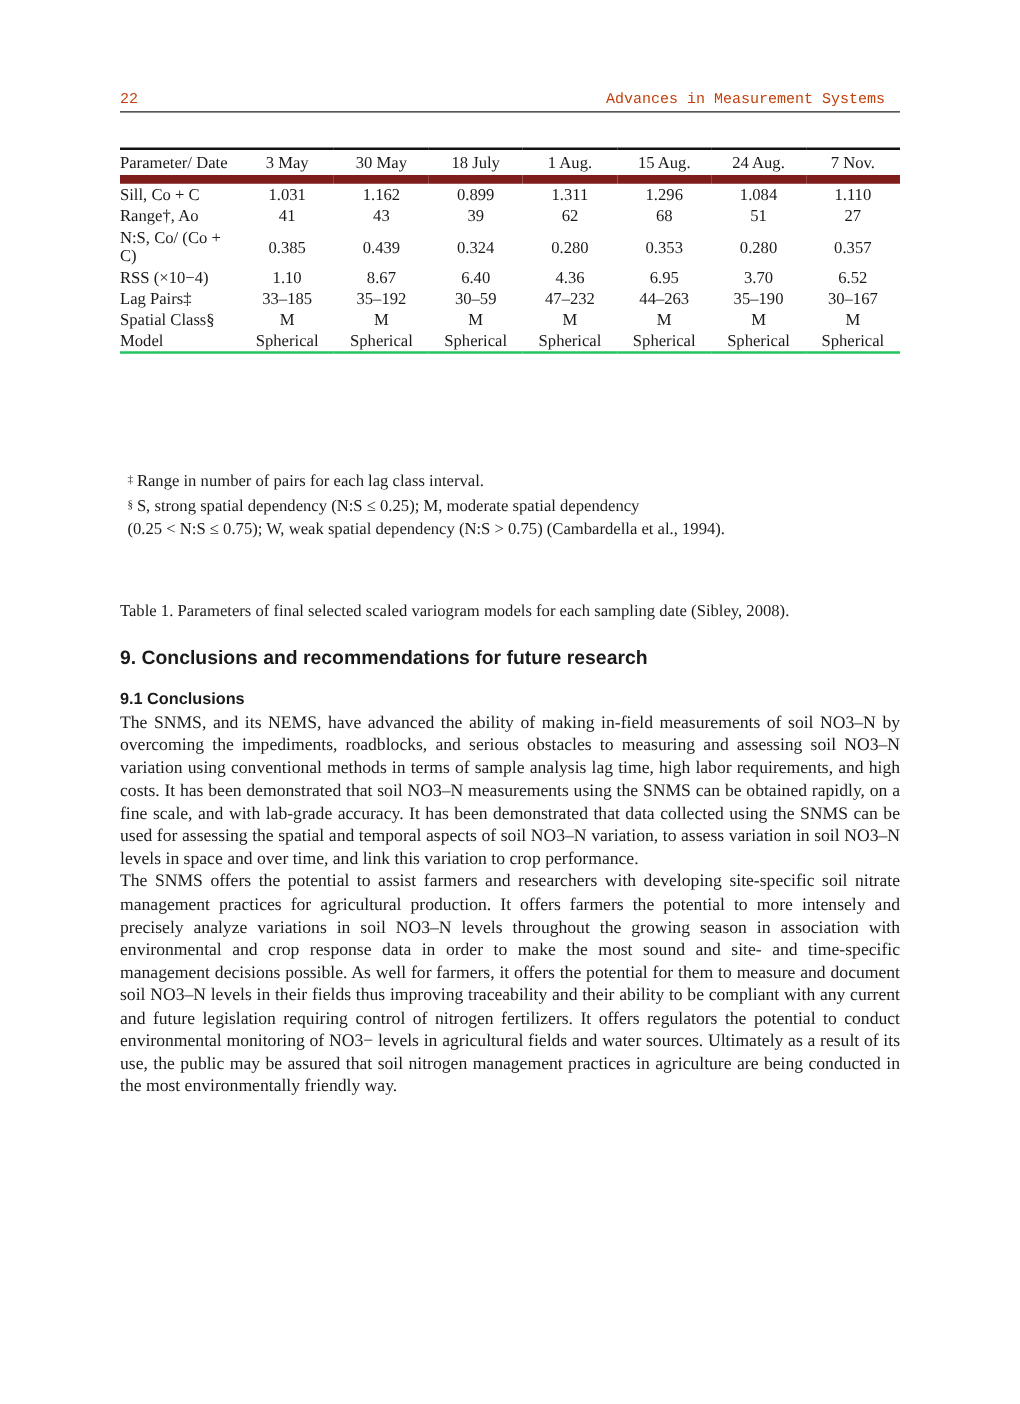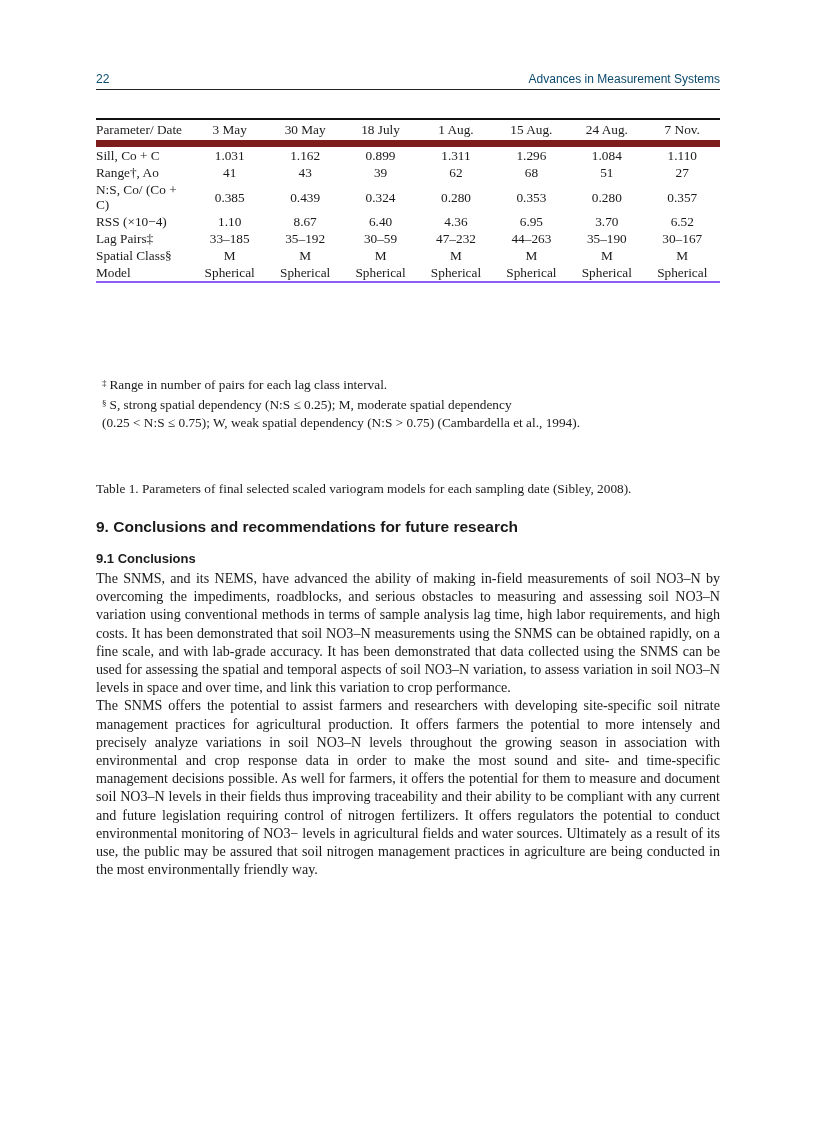--- a/index.html
+++ b/index.html
@@ -1,28 +1,28 @@
 <!DOCTYPE html>
 <html><head>
 <meta charset="utf-8">
 <style>
   html, body { margin: 0; padding: 0; background: #ffffff; }
   body { width: 816px; height: 1123px; position: relative; overflow: hidden; color: #1a1a1a; }
   .page { position: absolute; left: 96px; top: 0; width: 624px; }
   .running-head { position: absolute; top: 72px; left: 0; width: 624px; height: 17px;
-    font-family: Liberation Sans, sans-serif; font-size: 12px; color: #0c4a6e; border-bottom: 1px solid #222; }
+    font-family: Liberation Mono, monospace; font-size: 12px; color: #c2410c; border-bottom: 1px solid #222; }
   .running-head .pnum { position: absolute; left: 0; top: 0; }
-  .running-head .title { position: absolute; right: 0; top: 0; }
+  .running-head .title { position: absolute; right: 12px; top: 0; }
 
   table.vtab { position: absolute; top: 118px; left: 0; width: 624px; border-collapse: collapse;
     font-family: "Liberation Serif", serif; font-size: 13.3px; line-height: 15px; }
   table.vtab thead tr { border-top: 2px solid #111; border-bottom: 7px solid #7f1d1d; font-family: Liberation Serif, serif; }
   table.vtab thead th { font-weight: normal; padding: 2px 0 3px 0; text-align: center; }
   table.vtab thead th.first { text-align: left; }
-  table.vtab tbody tr.last { border-bottom: 2px solid #8b5cf6; }
+  table.vtab tbody tr.last { border-bottom: 2px solid #22c55e; }
   table.vtab td { text-align: center; padding: 1px 0; white-space: nowrap; }
   table.vtab td.param { text-align: left; width: 96px; white-space: normal; }
   table.vtab tbody tr.firstrow td { padding-top: 6px; }
 
   .footnotes { position: absolute; top: 374px; left: 6px; width: 618px; font-family: "Liberation Serif", serif; font-size: 13.3px; line-height: 18px; }
   .fn-mark { font-size: 9px; vertical-align: 3px; margin-right: 3px; }
   .caption { position: absolute; top: 453px; left: 0; width: 624px; font-family: "Liberation Serif", serif;
     font-size: 13.3px; line-height: 18px; text-align: justify; margin-top: 27px; }
 
   .h1 { position: absolute; top: 518px; left: 0; font-family: "Liberation Sans", sans-serif; font-weight: bold; font-size: 15.5px; }

